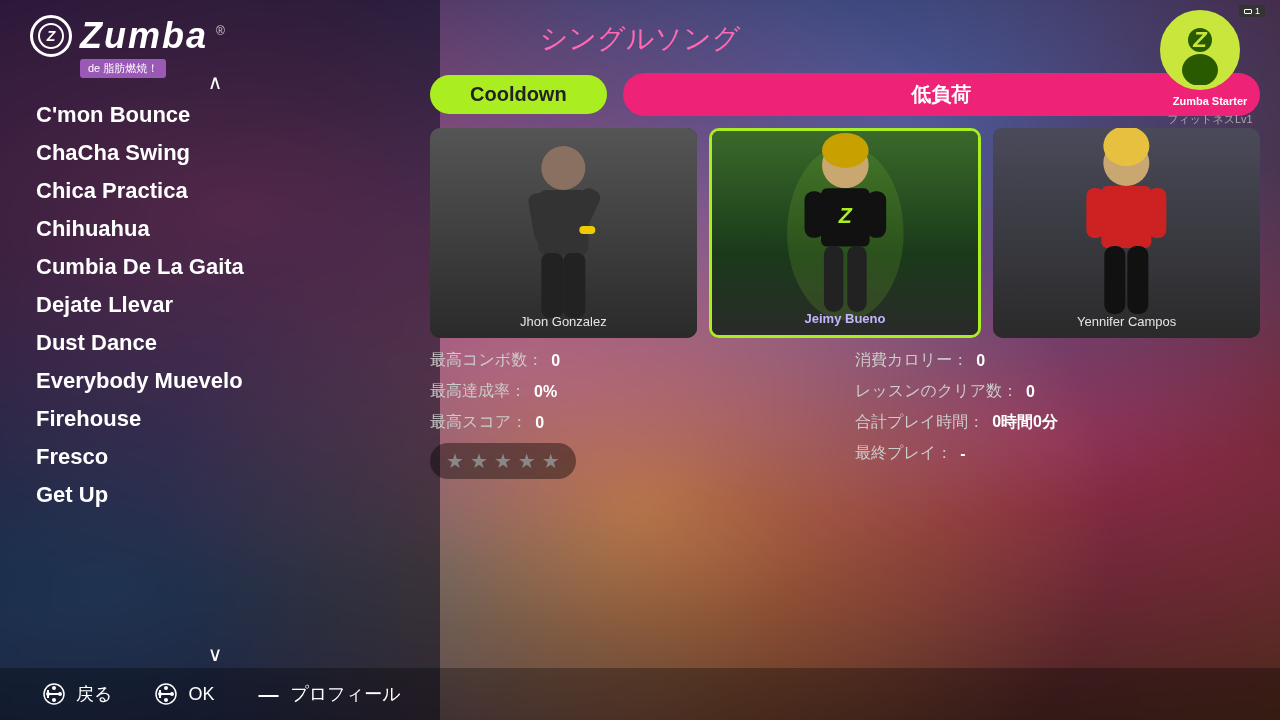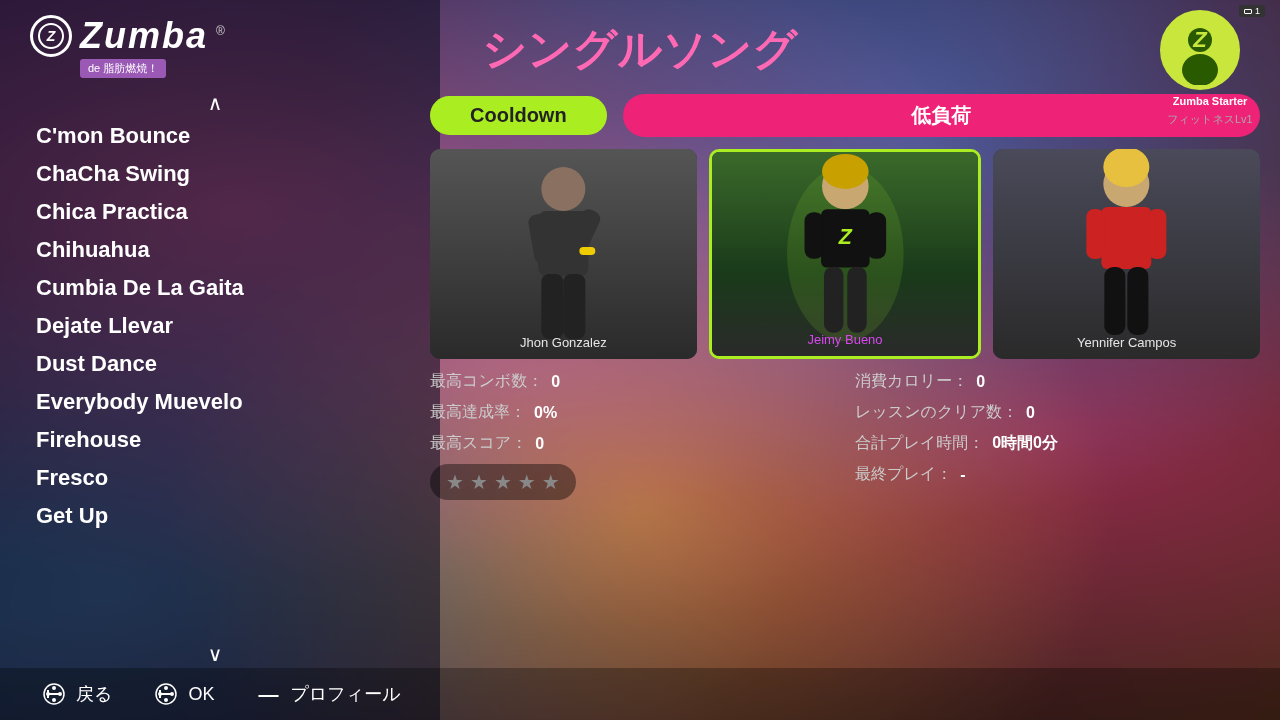--- a/index.html
+++ b/index.html
@@ -96,22 +96,22 @@
       font-size: 11px;
       padding: 2px 8px;
       border-radius: 3px;
       margin-top: 2px;
       align-self: flex-start;
       margin-left: 50px;
     }
 
     .page-title {
       color: #ff69b4;
-      font-size: 44px;
-      font-weight: bold;
+      font-size: 28px;
+      font-weight: normal;
       text-align: center;
     }
 
     
     .profile-area {
       position: absolute;
       right: 20px;
       top: 10px;
       display: flex;
       flex-direction: column;
@@ -282,22 +282,22 @@
       position: absolute;
       bottom: 6px;
       left: 0; right: 0;
       text-align: center;
       font-size: 13px;
       color: #e5e5e5;
       padding: 3px;
     }
 
     .instructor-name.featured-name {
-      color: #d946ef;
-      font-weight: normal;
+      color: #c4b5fd;
+      font-weight: bold;
     }
 
     
     .stats-row {
       display: flex;
       gap: 20px;
     }
 
     .stats-col {
       flex: 1;

